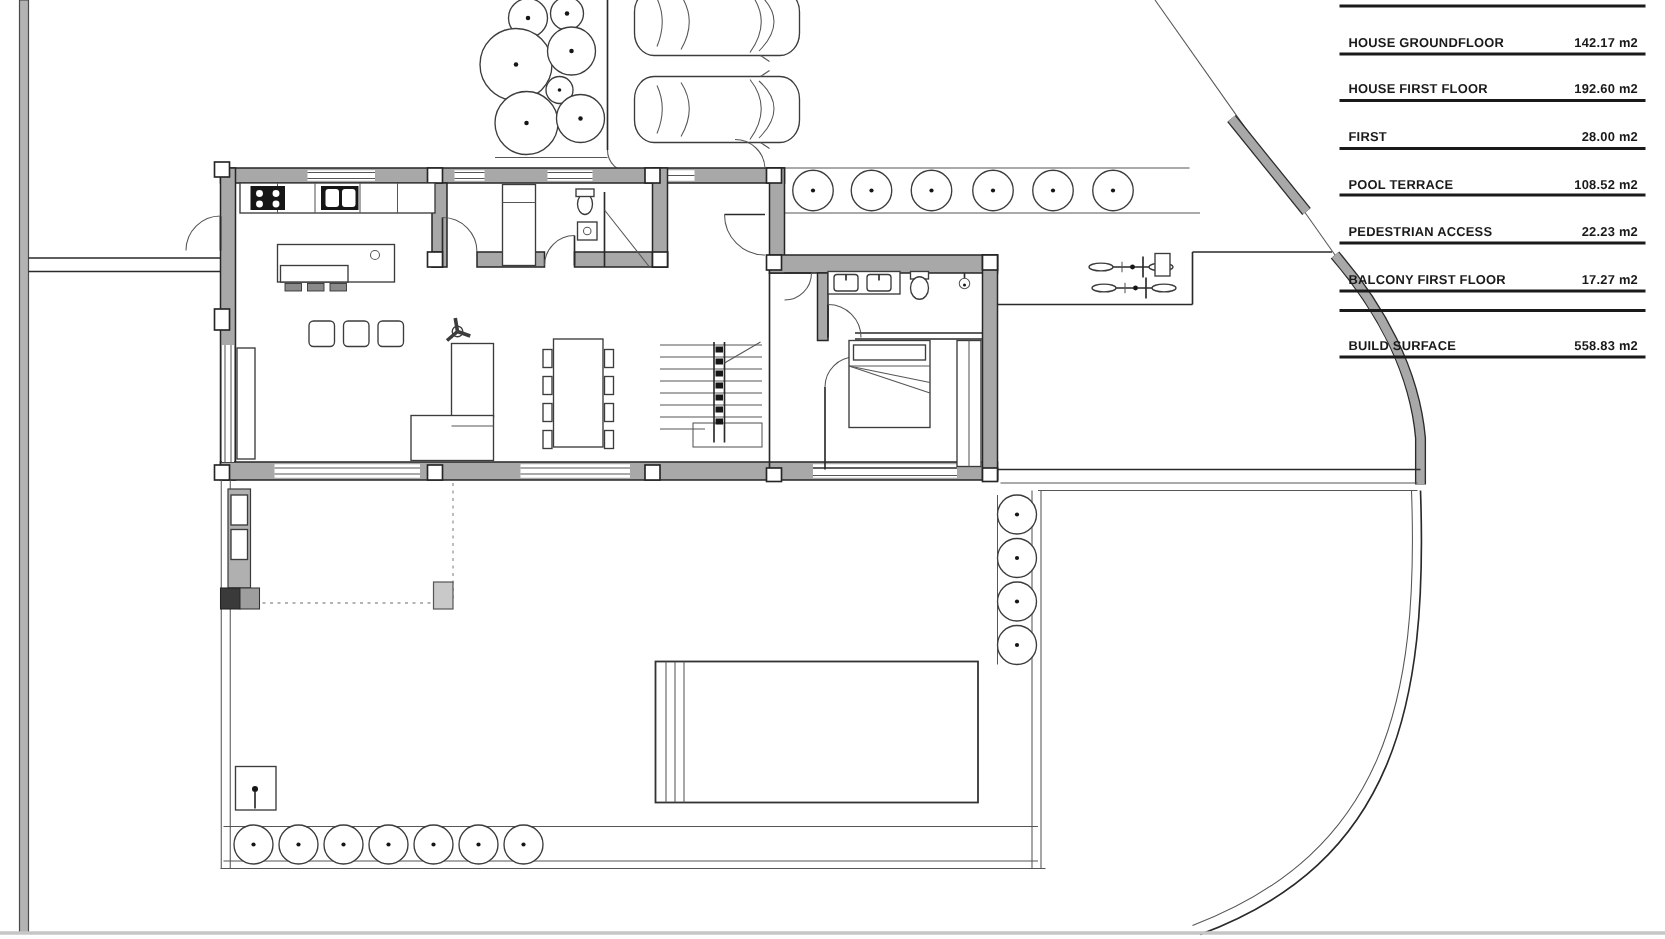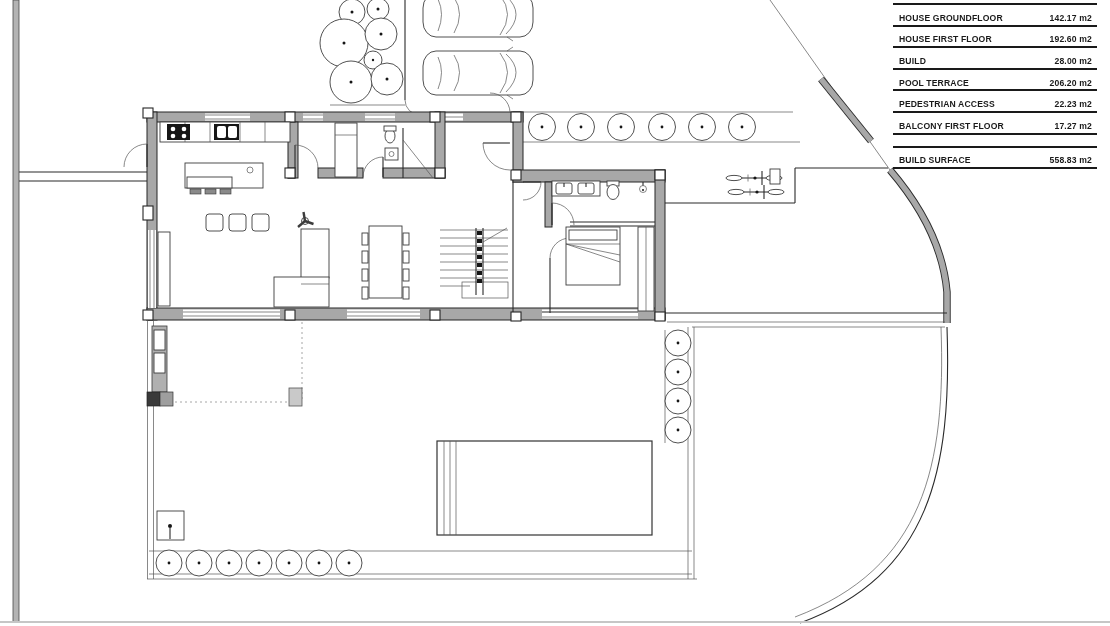--- a/index.html
+++ b/index.html
@@ -23,21 +23,21 @@
   .veg  {fill:#ffffff;stroke:#3d3d3d;stroke-width:.9;}
 
   
   .area-table{
     position:absolute;left:893px;top:3px;width:204px;
     border-top:2px solid #1a1a1a;color:#1a1a1a;
     font-size:8.6px;font-weight:bold;letter-spacing:.15px;
   }
   .trow{
     display:flex;justify-content:space-between;align-items:center;
-    height:13.6px;border-bottom:2px solid #1a1a1a;padding:6px 5px 0 6px;
+    height:13.6px;border-bottom:2px solid #1a1a1a;padding:16px 5px 0 6px;
   }
   .tspacer{height:11px;}
   .tval{white-space:nowrap;}
 </style>
 </head>
 <body>
 
 <svg width="1110" height="626" viewBox="0 0 1110 626">
 
   <defs>
@@ -393,26 +393,26 @@
 <div class="area-table">
   <div class="trow">
     <span>HOUSE GROUNDFLOOR</span>
     <span class="tval">142.17 m2</span>
   </div>
   <div class="trow">
     <span>HOUSE FIRST FLOOR</span>
     <span class="tval">192.60 m2</span>
   </div>
   <div class="trow">
-    <span>BUILD</span>
+    <span>FIRST</span>
     <span class="tval">28.00 m2</span>
   </div>
   <div class="trow">
     <span>POOL TERRACE</span>
-    <span class="tval">206.20 m2</span>
+    <span class="tval">108.52 m2</span>
   </div>
   <div class="trow">
     <span>PEDESTRIAN ACCESS</span>
     <span class="tval">22.23 m2</span>
   </div>
   <div class="trow">
     <span>BALCONY FIRST FLOOR</span>
     <span class="tval">17.27 m2</span>
   </div>
   <div class="tspacer"></div>

